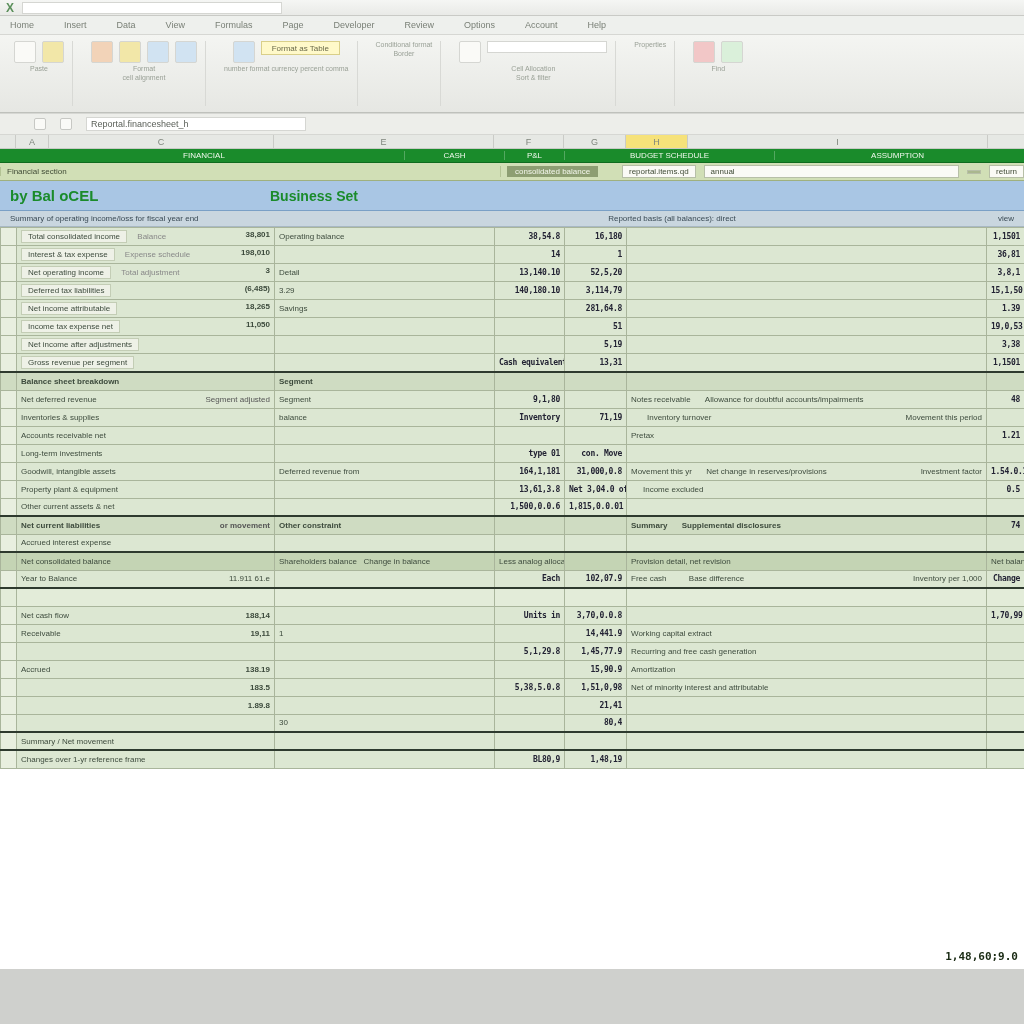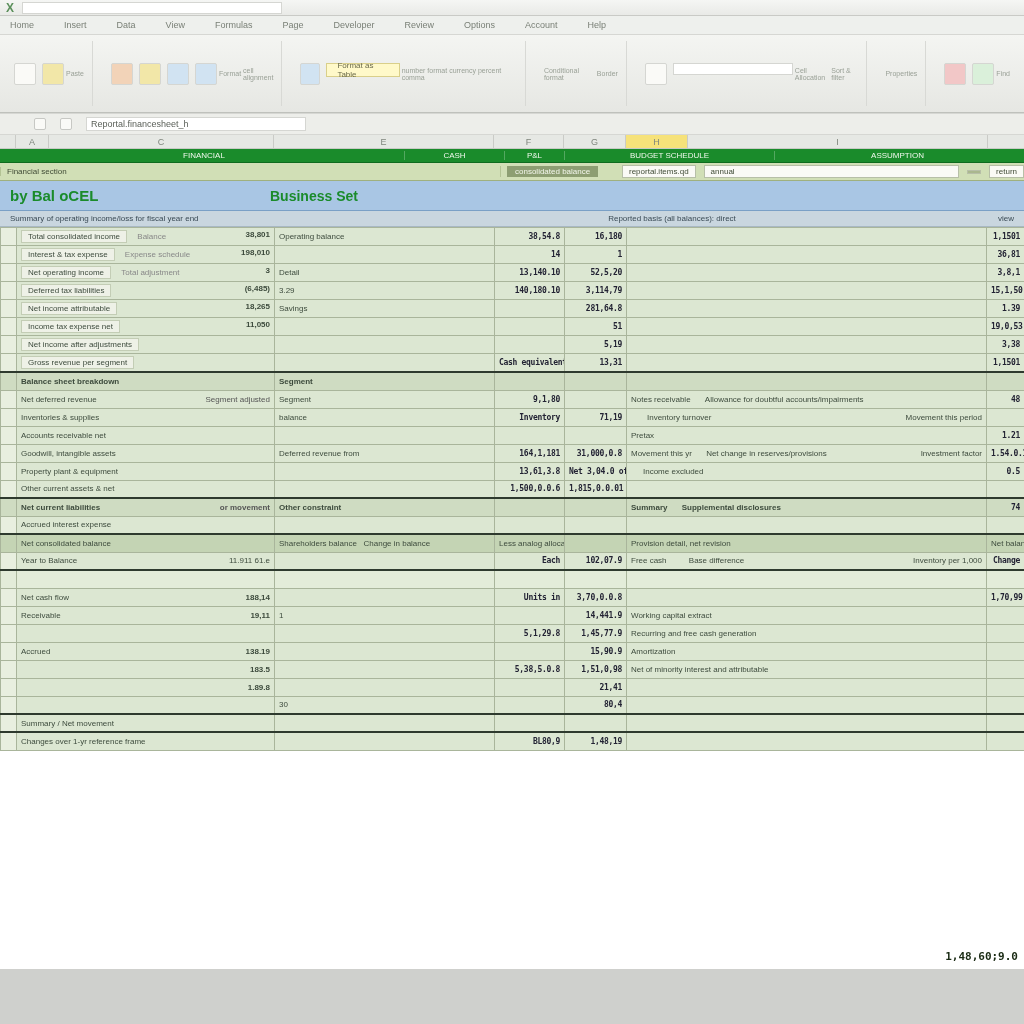--- a/index.html
+++ b/index.html
@@ -3,21 +3,21 @@
 <meta charset="utf-8">
 <style>
 * { box-sizing: border-box; margin: 0; padding: 0; }
 body { font-family: "Segoe UI", Tahoma, sans-serif; font-size: 9px; background: #cfd0cd; width: 1024px; height: 1024px; overflow: hidden; color: #3c4a3c; }
 .titlebar { background: linear-gradient(#f5f6f4,#e9eae7); height: 16px; border-bottom: 1px solid #c9cac6; display:flex; align-items:center; padding:0 6px; gap:8px;}
 .titlebar .x { color:#5b8f5b; font-weight:bold; font-size:12px;}
 .titlebar input { flex:0 0 260px; height:12px; border:1px solid #d5d6d2; background:#fff;}
 .ribbon-tabs { display:flex; gap:30px; padding:4px 10px; background:#eef0ed; border-bottom:1px solid #d6d7d3; font-size:9px; color:#7a8077;}
 .ribbon-tabs span { cursor:default;}
 .ribbon { background: linear-gradient(#f4f5f2,#e6e7e3); height:78px; border-bottom:1px solid #bfc1bc; display:flex; align-items:flex-start; padding:6px 6px; gap:10px; font-size:8px; color:#888;}
-.ribbon .grp { display:flex; flex-direction:row; gap:2px; align-items:center; border-right:1px solid #d8d9d5; padding:0 8px; height:100%;}
+.ribbon .grp { display:flex; flex-direction:column; gap:2px; align-items:center; border-right:1px solid #d8d9d5; padding:0 8px; height:100%;}
 .ribbon .ico { width:22px; height:22px; border:1px solid #d5d6d2; border-radius:2px; background:#fafaf7; display:inline-block;}
 .ribbon .ico.y { background: #f2e7a8; }
 .ribbon .ico.o { background: #f2d3b8; }
 .ribbon .ico.b { background: #d1e3f2; }
 .ribbon .ico.r { background: #f2c7c7; }
 .ribbon .ico.g { background: #daf0da; }
 .ribbon .row { display:flex; gap:6px;}
 .ribbon .hl-box { background: #fff9c9; border:1px solid #d9cf8a; padding:3px 10px; font-size:8px; color:#6a6a4a; height:14px; display:flex; align-items:center;}
 .ribbon .longfield { border:1px solid #d5d6d2; background:#fff; height:12px; width:120px;}
 .ribbon .lbl { font-size:7px; color:#9aa197;}
@@ -286,20 +286,29 @@
             <td class="blank"></td>
             <td>Accounts receivable net</td>
             <td></td>
             <td class="num"></td>
             <td class="num"></td>
             <td><span>Pretax</span> <span style="margin-left:12px"></span> <span style="float:right"></span></td>
             <td class="num">1.21</td>
           </tr>
           <tr>
             <td class="blank"></td>
+            <td>Long-term investments</td>
+            <td></td>
+            <td class="num">type 01</td>
+            <td class="num">con. Move</td>
+            <td><span></span> <span style="margin-left:12px"></span> <span style="float:right"></span></td>
+            <td class="num"></td>
+          </tr>
+          <tr>
+            <td class="blank"></td>
             <td>Goodwill, intangible assets</td>
             <td>Deferred revenue from</td>
             <td class="num">164,1,181</td>
             <td class="num">31,000,0.8</td>
             <td><span>Movement this yr</span> <span style="margin-left:12px">Net change in reserves/provisions</span> <span style="float:right">Investment factor</span></td>
             <td class="num">1.54.0.1</td>
           </tr>
           <tr>
             <td class="blank"></td>
             <td>Property plant &amp; equipment</td>

